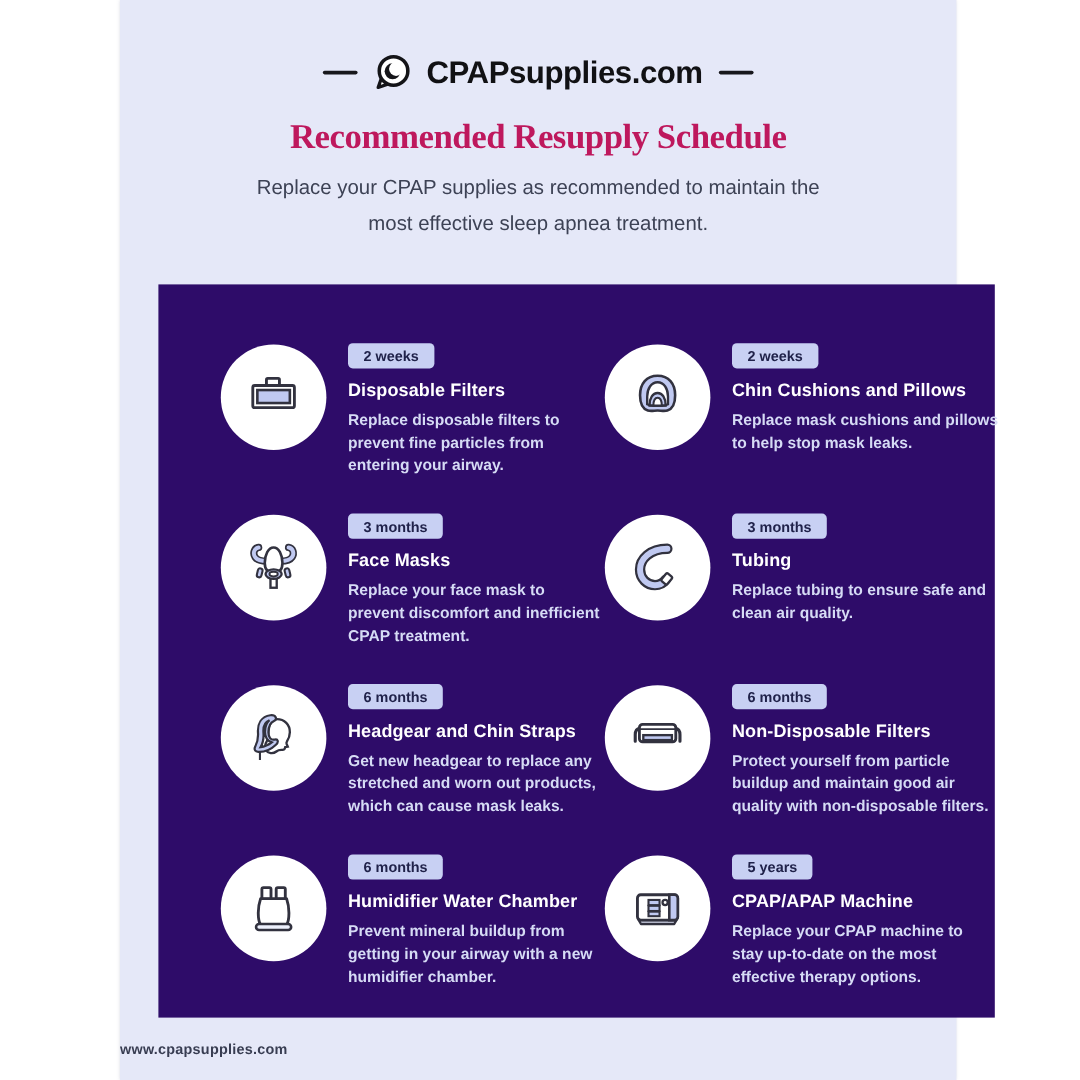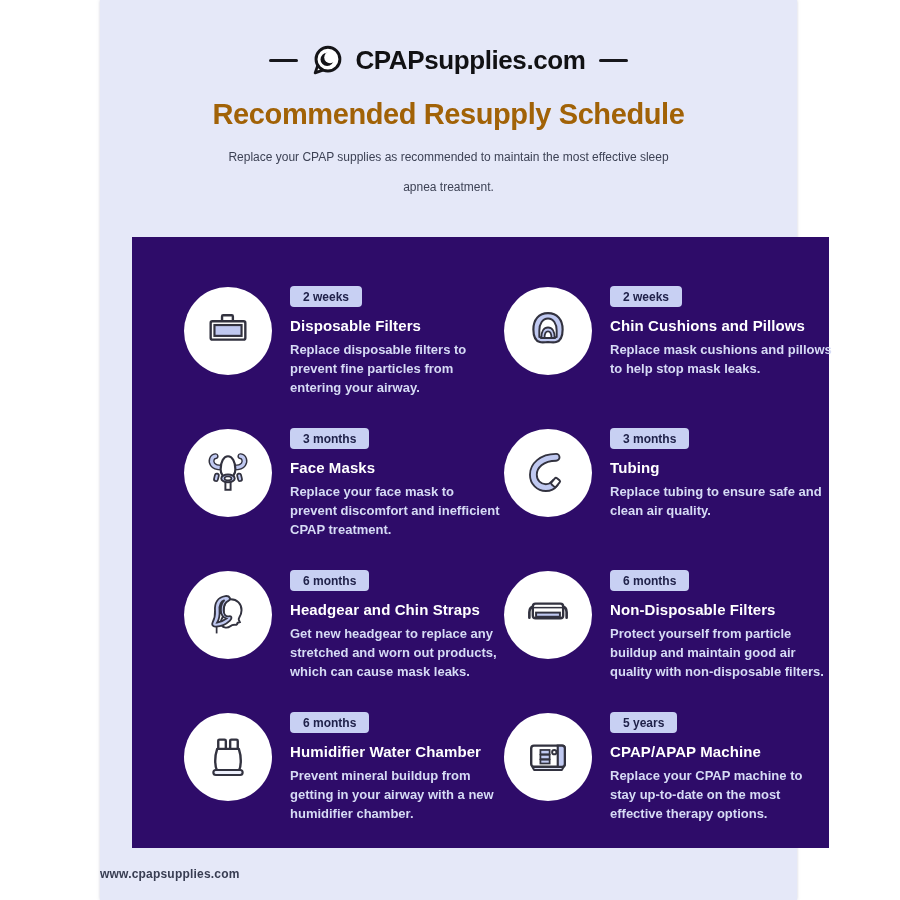--- a/index.html
+++ b/index.html
@@ -12,25 +12,25 @@
   }
 
   
   .logo-row { display:flex; align-items:center; justify-content:center; gap:13px; padding-top:44px; }
   .logo-line { width:29px; height:3px; background:#17171c; border-radius:2px; }
   .logo { display:flex; align-items:center; gap:11px; }
   .logo-text { font-size:26px; font-weight:700; color:#111114; letter-spacing:-0.4px; }
 
   .page-title {
     margin-top:21px; text-align:center;
-    font-size:29px; font-weight:700; color:#a16207; letter-spacing:-0.4px;
+    font-size:29px; font-weight:700; color:#be185d; letter-spacing:-0.4px;font-family:Liberation Serif, serif;
   }
   .page-subtitle {
     margin:11px auto 0; max-width:470px; text-align:center;
-    font-size:12px; color:#3d4255; line-height:30px;
+    font-size:17px; color:#3d4255; line-height:30px;
   }
 
   
   .panel {
     position:absolute; left:0; top:237px; width:697px; height:611px;
     background:#2e0c69;
     margin-left:32px;
   }
   .grid {
     display:grid; grid-template-columns:320px 1fr; grid-auto-rows:142px;

